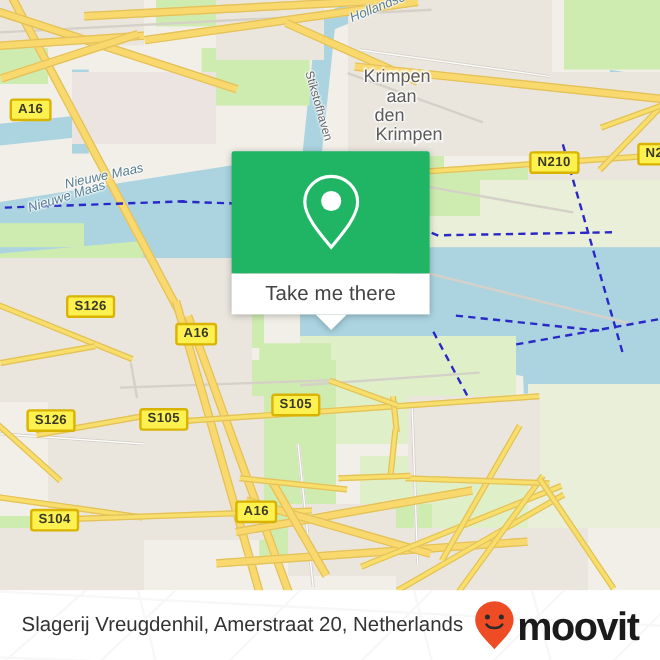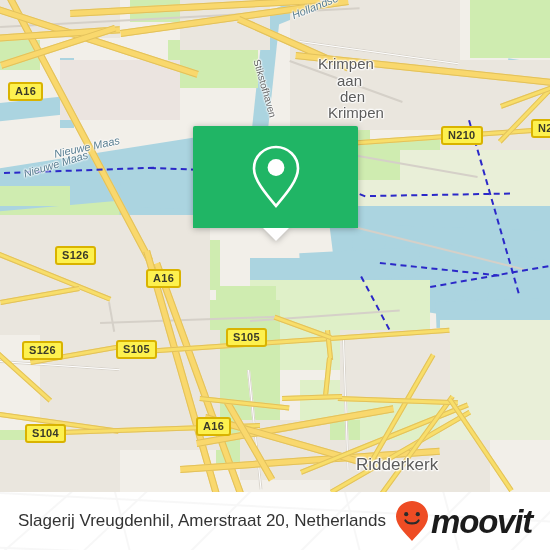--- a/index.html
+++ b/index.html
@@ -33,21 +33,21 @@
   
   .shield { position:absolute; background:#fdf14f; border:2px solid #d9b300;
             border-radius:3px; color:#3a3a2a; font-size:11px; font-weight:bold;
             padding:1px 5px 2px; line-height:12px; white-space:nowrap;
             letter-spacing:.3px; }
 
   
   .place { position:absolute; color:#6e6e6e; white-space:nowrap;
            text-shadow: 1px 0 1.5px #fff,-1px 0 1.5px #fff,0 1px 1.5px #fff,0 -1px 1.5px #fff,
                         1px 1px 1.5px #fff,-1px -1px 1.5px #fff; }
-  .place.city { font-size:15px; color:#5c5c5c; text-align:center; line-height:17px;margin-left:15px; }
+  .place.city { font-size:15px; color:#5c5c5c; text-align:center; line-height:17px; }
   .place.town { font-size:17px; color:#5c5c5c; }
   .water-lbl { position:absolute; color:#5a7f92; font-size:11px; font-style:italic;
                white-space:nowrap; transform-origin:0 0;
                text-shadow: 1px 0 1.5px #fff,-1px 0 1.5px #fff,0 1px 1.5px #fff,0 -1px 1.5px #fff; }
   .way-lbl { position:absolute; color:#666; font-size:10px; white-space:nowrap;
              transform-origin:0 0;
              text-shadow: 1px 0 1.5px #fff,-1px 0 1.5px #fff,0 1px 1.5px #fff,0 -1px 1.5px #fff; }
 
   
   .dash { position:absolute; height:0; border-top:2.5px dashed #2b28c8; transform-origin:0 0; }
@@ -74,21 +74,21 @@
   .footer { position:absolute; left:0; top:492px; width:550px; height:58px;
             background:#ffffff; overflow:hidden; }
   .footer-wm { position:absolute; left:0; top:-40px; width:550px; height:140px;
                opacity:.055; }
   .footer-in { position:absolute; left:0; top:0; width:550px; height:58px;
                display:flex; align-items:center; justify-content:space-between;
                padding:0 18px 0 18px; }
   .addr { font-size:17px; color:#333; white-space:nowrap; }
   .logo { display:flex; align-items:center; gap:2px; }
   .logo-word { font-size:33px; color:#1b1b1b; font-weight:bold; letter-spacing:-1.2px;
-               line-height:33px;font-style:italic; }
+               line-height:33px; }
 </style>
 </head>
 <body>
 
 <div id="page">
 
   <div class="map">
 
     <div class="layer">
 
@@ -214,23 +214,22 @@
     </div>
 
     <div class="layer">
       <div class="water-lbl" style="left:53px;top:148px;transform:rotate(-12deg)">Nieuwe Maas</div>
       <div class="water-lbl" style="left:22px;top:168px;transform:rotate(-17deg)">Nieuwe Maas</div>
       <div class="water-lbl" style="left:290px;top:10px;transform:rotate(-22deg)">Hollandse</div>
       <div class="way-lbl" style="left:262px;top:58px;transform:rotate(74deg)">Stikstofhaven</div>
 
       <div class="place city" style="left:303px;top:55px;">Krimpen</div>
       <div class="place city" style="left:322px;top:72px;">aan</div>
-      <div class="place city" style="left:325px;top:88px;text-align:center;">den</div>
+      <div class="place city" style="left:312px;top:88px;text-align:center;">den</div>
       <div class="place city" style="left:313px;top:104px;">Krimpen</div>
-      <div class="place town" style="left:356px;top:455px;">Ridderkerk</div>
     </div>
 
     <div class="layer">
       <div class="shield" style="left:8px;top:82px;">A16</div>
       <div class="shield" style="left:146px;top:269px;">A16</div>
       <div class="shield" style="left:196px;top:417px;">A16</div>
       <div class="shield" style="left:55px;top:246px;">S126</div>
       <div class="shield" style="left:22px;top:341px;">S126</div>
       <div class="shield" style="left:116px;top:340px;">S105</div>
       <div class="shield" style="left:226px;top:328px;">S105</div>
@@ -240,20 +239,23 @@
     </div>
 
   </div>
 
   <div class="popup">
     <div class="popup-top">
       <svg class="pin-svg" width="56" height="68" viewBox="0 0 56 68" aria-hidden="true">
         <path d="M28 4 C15.8 4 6 13.6 6 25.4 C6 37 17.5 50.5 28 63 C38.5 50.5 50 37 50 25.4 C50 13.6 40.2 4 28 4 Z" fill="none" stroke="#ffffff" stroke-width="2.6"></path>
         <circle cx="28" cy="24.5" r="8.4" fill="#ffffff"></circle>
       </svg>
+    </div>
+    <div class="popup-bot">
+      <span>Take me there</span>
     </div>
     <div class="popup-tail"></div>
   </div>
 
   <div class="footer">
     <svg class="footer-wm" viewBox="0 0 550 140" preserveAspectRatio="none" aria-hidden="true">
       <g stroke="#777" stroke-width="2" fill="none">
         <path d="M-20 120 L140 -20"></path>
           <path d="M40 140 L210 -20"></path>
         <path d="M150 140 L300 -10"></path>

